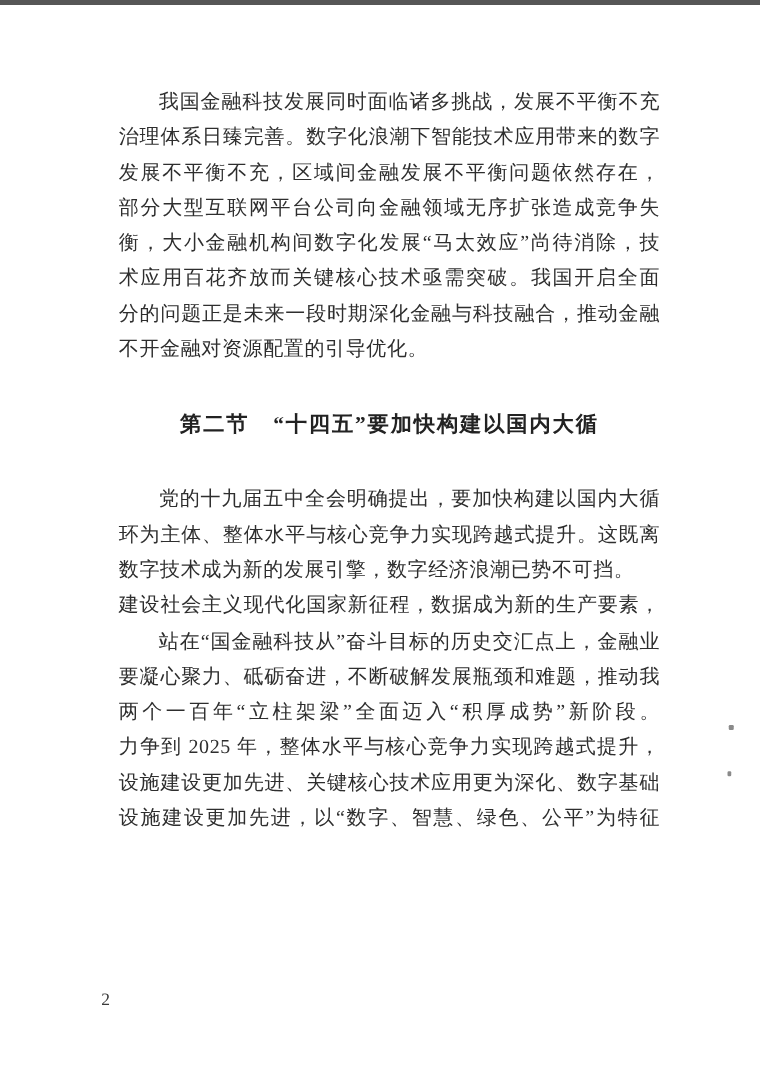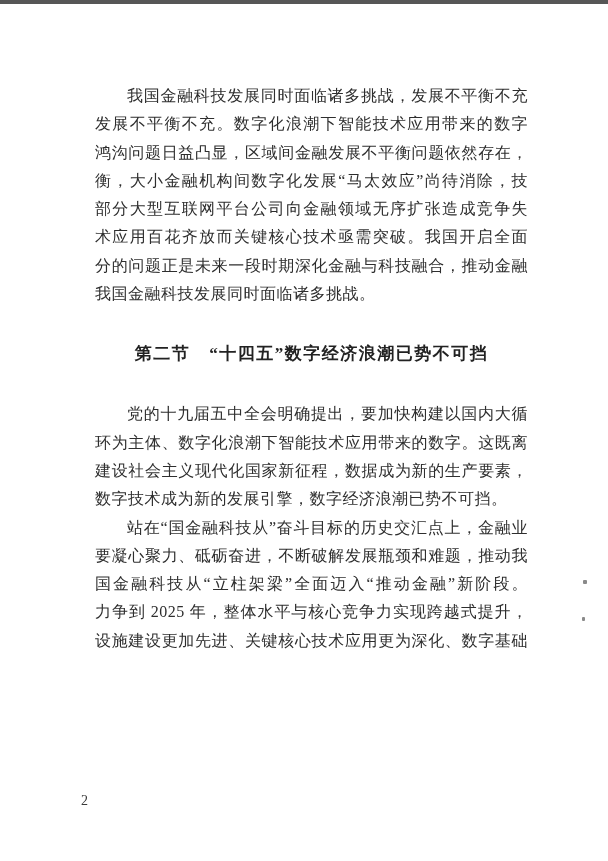--- a/index.html
+++ b/index.html
@@ -13,21 +13,21 @@
   }
   .scan-bar {
     position: absolute;
     top: 0; left: 0;
     width: 608px; height: 4px;
     background: #565656;
   }
   .text-block {
     position: absolute;
     left: 95px;
-    top: 82px;
+    top: 68px;
     width: 433px;
     color: #2e2e2e;
     font-size: 16px;
   }
   .line {
     margin: 0;
     line-height: 28.3px;
     height: 28.3px;
     text-align: justify;
     text-align-last: justify;
@@ -64,41 +64,42 @@
 </style>
 </head>
 <body>
 
 <div class="page">
   <div class="scan-bar"></div>
 
   <div class="text-block">
 
     <p class="line first">我国金融科技发展同时面临诸多挑战，发展不平衡不充</p>
-    <p class="line">发展不平衡不充。数字化浪潮下智能技术应用带来的数字</p>
-    <p class="line">鸿沟问题日益凸显，区域间金融发展不平衡问题依然存在，</p>
+    <p class="line">治理体系日臻完善。数字化浪潮下智能技术应用带来的数字</p>
+    <p class="line">发展不平衡不充，区域间金融发展不平衡问题依然存在，</p>
+    <p class="line">部分大型互联网平台公司向金融领域无序扩张造成竞争失</p>
     <p class="line">衡，大小金融机构间数字化发展“马太效应”尚待消除，技</p>
-    <p class="line">部分大型互联网平台公司向金融领域无序扩张造成竞争失</p>
     <p class="line">术应用百花齐放而关键核心技术亟需突破。我国开启全面</p>
     <p class="line">分的问题正是未来一段时期深化金融与科技融合，推动金融</p>
-    <p class="line para-end">我国金融科技发展同时面临诸多挑战。</p>
+    <p class="line para-end">不开金融对资源配置的引导优化。</p>
 
     <h2 class="heading">
-      <span class="sec">第二节</span><span>“十四五”数字经济浪潮已势不可挡</span>
+      <span class="sec">第二节</span><span>“十四五”要加快构建以国内大循</span>
     </h2>
 
     <p class="line first">党的十九届五中全会明确提出，要加快构建以国内大循</p>
-    <p class="line">环为主体、数字化浪潮下智能技术应用带来的数字。这既离</p>
+    <p class="line">环为主体、整体水平与核心竞争力实现跨越式提升。这既离</p>
+    <p class="line para-end">数字技术成为新的发展引擎，数字经济浪潮已势不可挡。</p>
     <p class="line">建设社会主义现代化国家新征程，数据成为新的生产要素，</p>
-    <p class="line para-end">数字技术成为新的发展引擎，数字经济浪潮已势不可挡。</p>
 
     <p class="line first">站在“国金融科技从”奋斗目标的历史交汇点上，金融业</p>
     <p class="line">要凝心聚力、砥砺奋进，不断破解发展瓶颈和难题，推动我</p>
-    <p class="line">国金融科技从“立柱架梁”全面迈入“推动金融”新阶段。</p>
+    <p class="line">两个一百年“立柱架梁”全面迈入“积厚成势”新阶段。</p>
     <p class="line">力争到 2025 年，整体水平与核心竞争力实现跨越式提升，</p>
     <p class="line">设施建设更加先进、关键核心技术应用更为深化、数字基础</p>
+    <p class="line">设施建设更加先进，以“数字、智慧、绿色、公平”为特征</p>
   </div>
 
   <div class="page-number">2</div>
 
   <div class="speck speck1"></div>
   <div class="speck speck2"></div>
 </div>
 
 </body></html>

